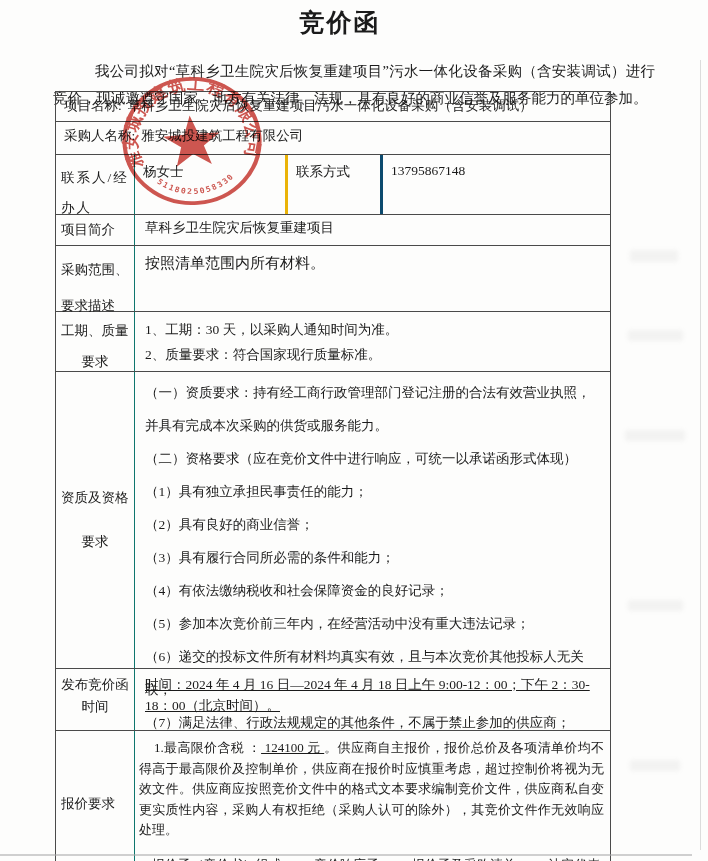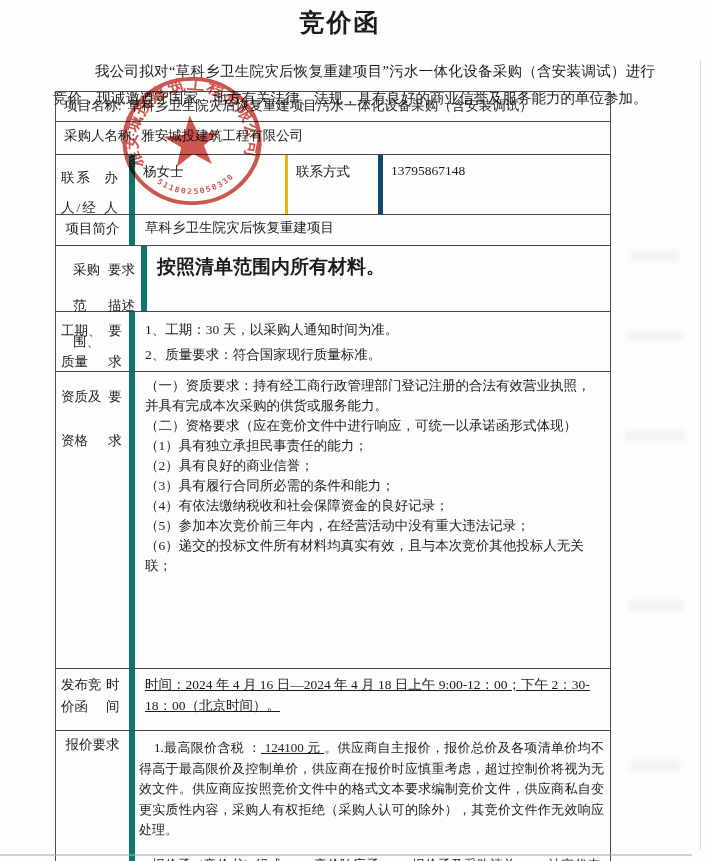--- a/index.html
+++ b/index.html
@@ -9,39 +9,39 @@
          font-size:25px;font-weight:bold;letter-spacing:2px;}
   .intro{position:absolute;left:53px;top:58px;width:602px;margin:0;
          font-size:14.5px;line-height:27px;text-indent:42px;text-align:justify;}
   
   .tbl{position:absolute;left:55px;top:91px;width:556px;box-sizing:border-box;
        border:1px solid #4a4a4a;font-size:13.5px;background:transparent;}
   .row{display:flex;border-bottom:1px solid #4a4a4a;box-sizing:border-box;}
   .row:last-child{border-bottom:none;}
   .r1{height:30px}.r2{height:33px}.r3{height:60px}.r4{height:31px}.r5{height:66px}
   .r6{height:60px}.r7{height:297px}.r8{height:62px}.r9{height:145px}
-  .lc{flex:0 0 79px;width:79px;box-sizing:border-box;border-right:6px solid #0f766e;
-      padding:3px 5px;display:flex;justify-content:center;line-height:22px;}
+  .lc{flex:0 0 79px;width:79px;box-sizing:border-box;border-right:1px solid #0f766e;
+      padding:3px 5px;display:flex;flex-direction:column;justify-content:center;line-height:22px;}
   .cc{flex:1;box-sizing:border-box;padding:4px 10px;}
   .full{flex:1;box-sizing:border-box;padding:5px 8px;white-space:nowrap;overflow:hidden;}
   .full .lbl{margin-right:6px;}
   .lc-top{justify-content:flex-start;padding-top:8px;}
   .lc3{line-height:30px;letter-spacing:2px;}
-  .lc5{line-height:36px;padding-top:6px;margin-left:12px;}
+  .lc5{line-height:36px;padding-top:6px;}
   .lc6{line-height:31px;justify-content:space-between;}
   .lc7{line-height:44px;}
-  .lc8{line-height:22px;padding-top:5px;}
+  .lc8{line-height:22px;padding-top:5px;text-align:center;}
   .l2c{text-align:center;}
   .c-name{flex:0 0 153px;box-sizing:border-box;border-right:3px solid #eab308;padding:8px 8px 0;}
-  .c-plabel{flex:0 0 95px;box-sizing:border-box;border-right:5px solid #0c4a6e;padding:8px 8px 0;}
+  .c-plabel{flex:0 0 95px;box-sizing:border-box;border-right:3px solid #0c4a6e;padding:8px 8px 0;}
   .c-phone{flex:1;box-sizing:border-box;padding:8px 8px 0;}
   .cc-top{padding-top:8px;}
-  .bold-sans{font-family:"Liberation Sans","DejaVu Sans",sans-serif;font-weight:bold;font-size:19px;}
+  .bold-sans{font-family:"Liberation Sans","DejaVu Sans",sans-serif;font-weight:normal;font-size:15px;}
   .r6 .cc{line-height:25px;padding-top:5px;}
-  .r7 .cc p{margin:0;line-height:20px;}
+  .r7 .cc p{margin:0;line-height:33px;}
   .r8 .cc{line-height:21px;padding-top:5px;text-decoration:underline;}
   .r9 .cc{font-size:13px;padding:4px 6px 0 4px;}
   .r9 .cc .p1{margin:3px 0 0;line-height:20.5px;text-indent:15px;text-align:justify;}
   .r9 .cc .p2{margin:11px 0 0;line-height:25px;text-indent:3px;}
   .uline{text-decoration:underline;}
   
   .stamp{position:absolute;left:117px;top:72px;width:150px;height:138px;
          opacity:.82;mix-blend-mode:multiply;pointer-events:none;}
   .stamp svg{width:100%;height:100%;}
   
@@ -113,20 +113,21 @@
       </div>
       <div class="cc">
         <p>（一）资质要求：持有经工商行政管理部门登记注册的合法有效营业执照，并具有完成本次采购的供货或服务能力。</p>
         <p>（二）资格要求（应在竞价文件中进行响应，可统一以承诺函形式体现）</p>
         <p>（1）具有独立承担民事责任的能力；</p>
         <p>（2）具有良好的商业信誉；</p>
         <p>（3）具有履行合同所必需的条件和能力；</p>
         <p>（4）有依法缴纳税收和社会保障资金的良好记录；</p>
         <p>（5）参加本次竞价前三年内，在经营活动中没有重大违法记录；</p>
         <p>（6）递交的投标文件所有材料均真实有效，且与本次竞价其他投标人无关联；</p>
+        <p>（7）满足法律、行政法规规定的其他条件，不属于禁止参加的供应商；</p>
       </div>
     </div>
 
     <div class="row r8">
       <div class="lc lc-top lc8">
         <div>发布竞价函</div>
         <div>时间</div>
       </div>
       <div class="cc">时间：2024 年 4 月 16 日—2024 年 4 月 18 日上午 9:00-12：00；下午 2：30-18：00（北京时间）。</div>
     </div>

